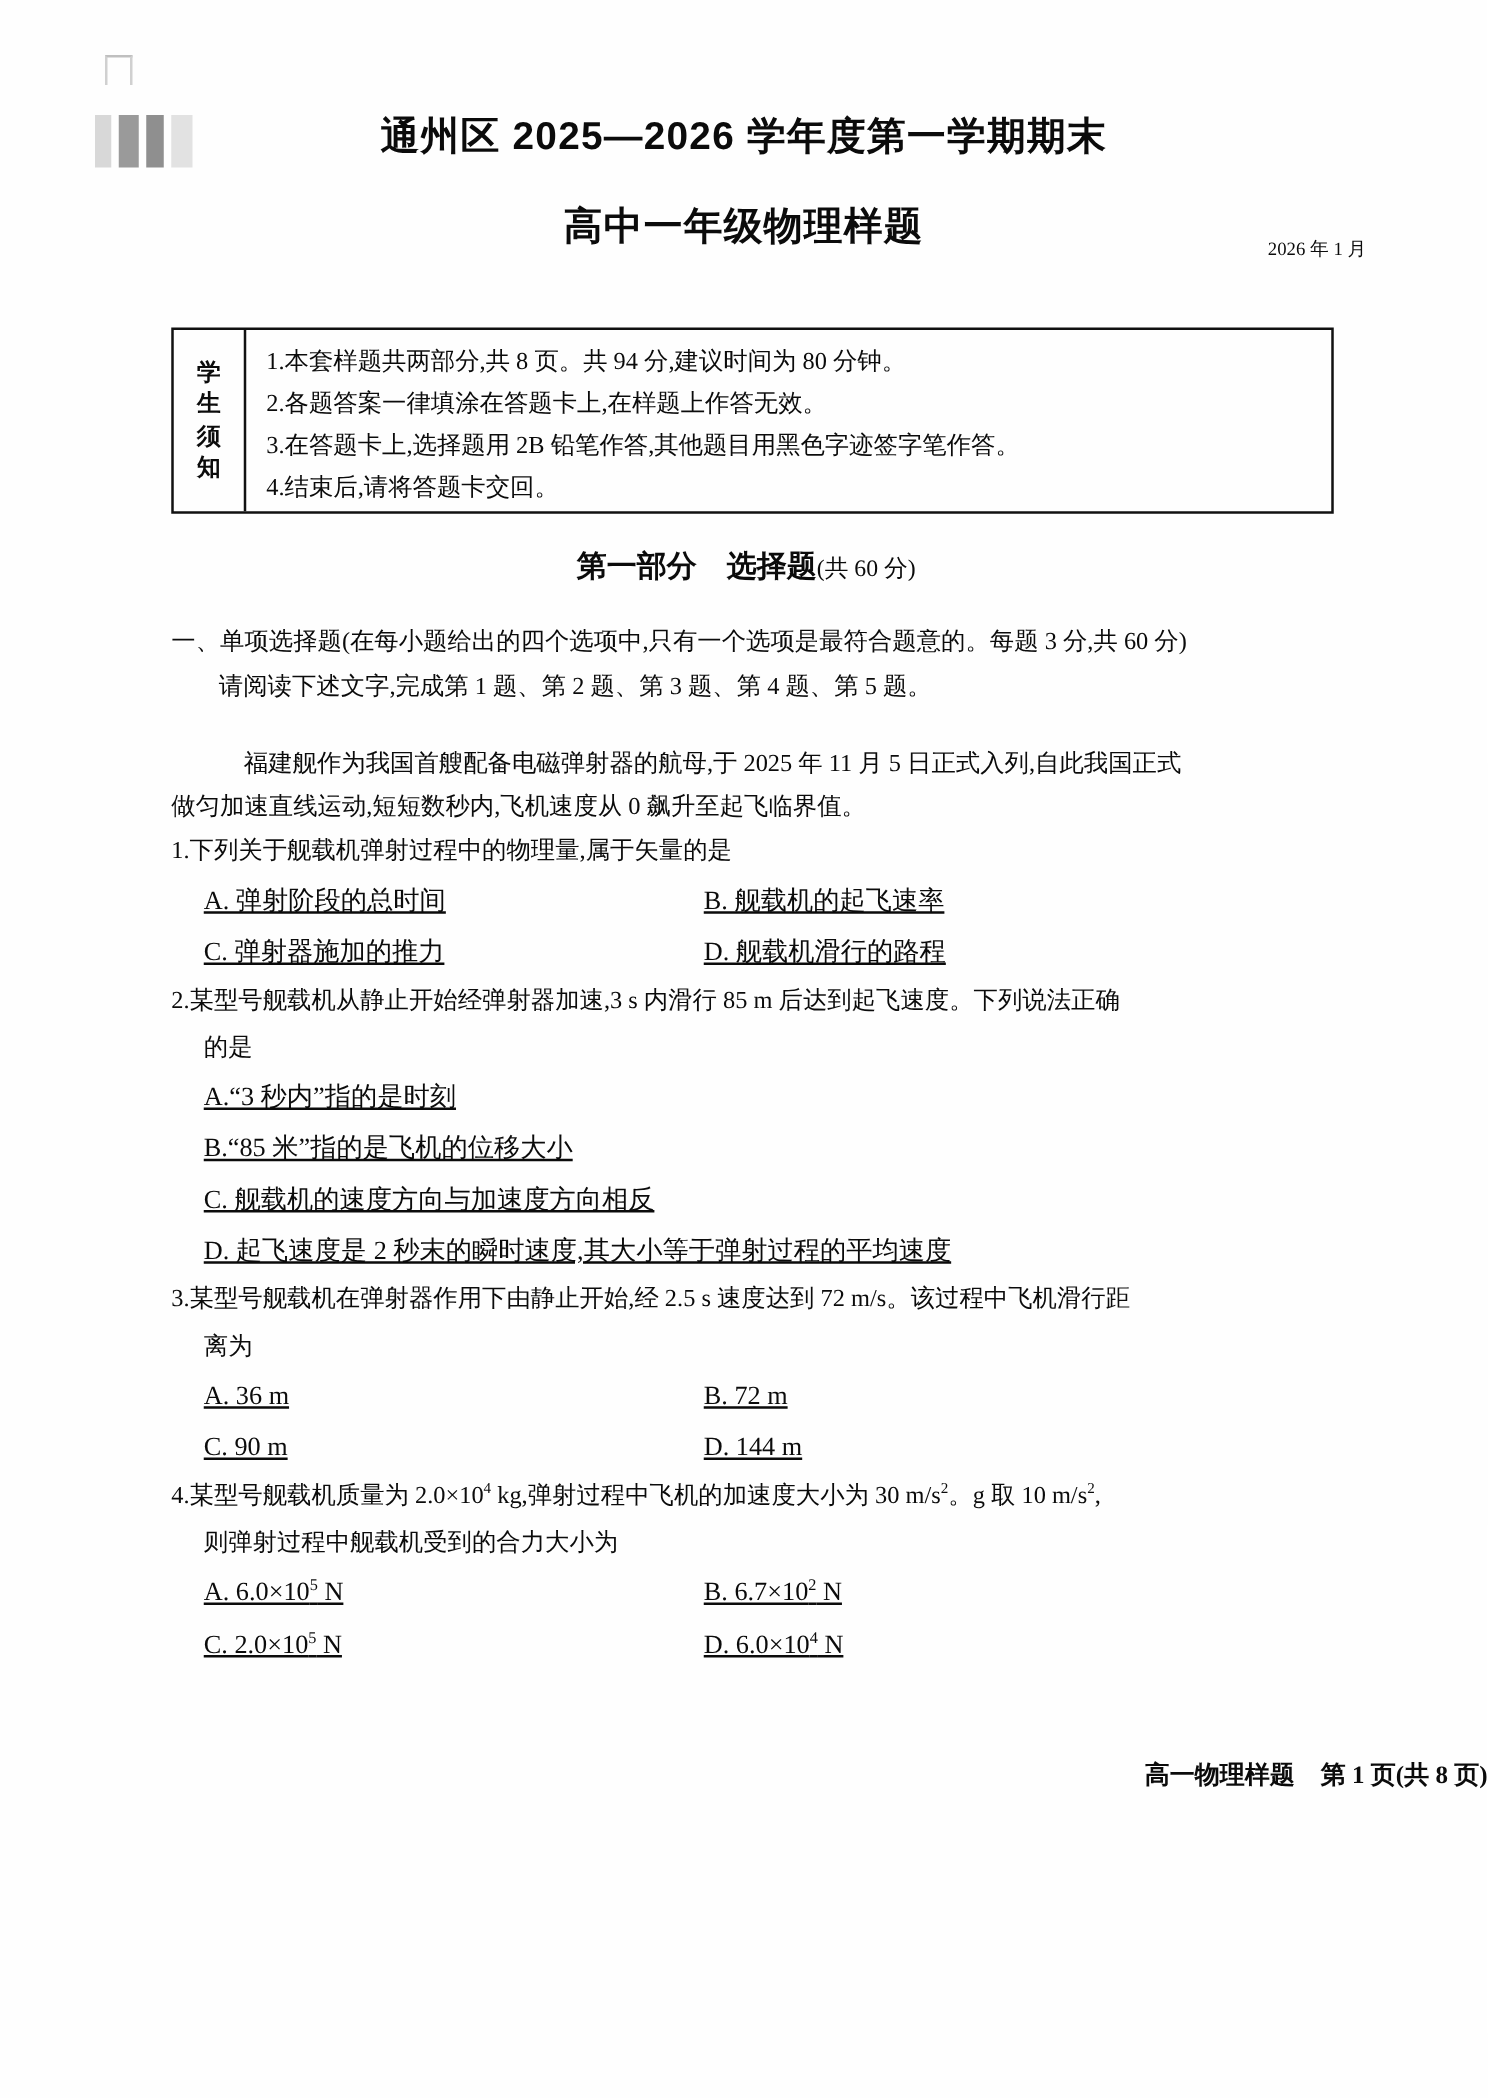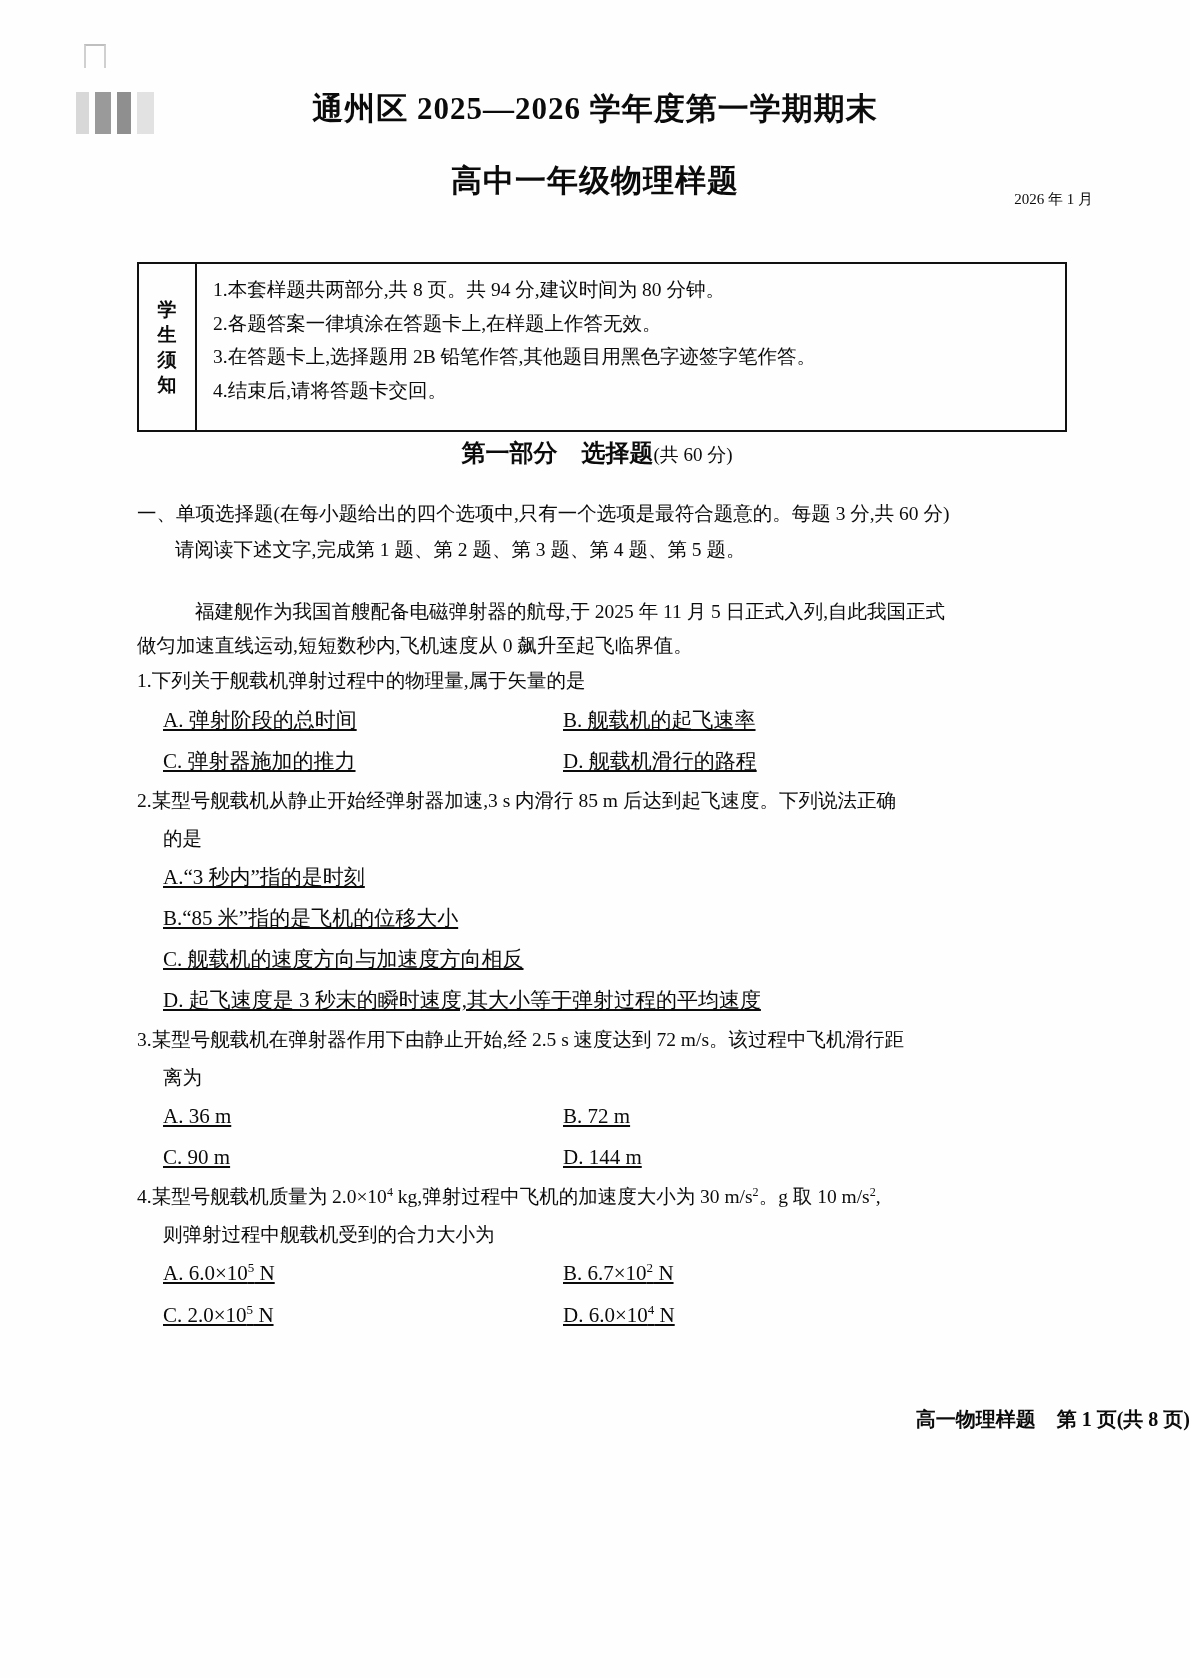--- a/index.html
+++ b/index.html
@@ -52,21 +52,21 @@
 
   
   .doc-title {
     position: absolute;
     left: 0; right: 0;
     top: 88px;
     text-align: center;
     font-weight: bold;
     font-size: 31px;
     letter-spacing: 1px;
-    font-family: Liberation Serif, serif;
+    font-family: Liberation Sans, sans-serif;
   }
   .doc-subtitle {
     position: absolute;
     left: 0; right: 0;
     top: 160px;
     text-align: center;
     font-weight: bold;
     font-size: 31px;
     letter-spacing: 1px;
     font-family: "DejaVu Serif", "Liberation Serif", serif;
@@ -98,21 +98,21 @@
     align-items: center;
     justify-content: center;
     font-weight: bold;
     font-size: 19px;
     line-height: 1.32;
     padding: 6px 0;
     font-family: "DejaVu Serif", "Liberation Serif", serif;
   }
   .notice-list {
     flex: 1;
-    padding: 9px 12px 23px 16px;
+    padding: 9px 12px 2px 16px;
   }
   .notice-list .nline {
     font-size: 19.5px;
     line-height: 1.72;
     white-space: nowrap;
   }
 
   
   .part-heading {
     position: absolute;
@@ -234,21 +234,21 @@
     <div class="opt-row">
       <div class="opt left">C. 弹射器施加的推力</div>
       <div class="opt right">D. 舰载机滑行的路程</div>
     </div>
 
     <div class="line qstem">2.某型号舰载机从静止开始经弹射器加速,3 s 内滑行 85 m 后达到起飞速度。下列说法正确</div>
     <div class="line qcont">的是</div>
     <div class="opt-row single">A.“3 秒内”指的是时刻</div>
     <div class="opt-row single">B.“85 米”指的是飞机的位移大小</div>
     <div class="opt-row single">C. 舰载机的速度方向与加速度方向相反</div>
-    <div class="opt-row single">D. 起飞速度是 3 秒末的瞬时速度,其大小等于弹射过程的平均速度</div>
+    <div class="opt-row single">D. 起飞速度是 2 秒末的瞬时速度,其大小等于弹射过程的平均速度</div>
 
     <div class="line qstem">3.某型号舰载机在弹射器作用下由静止开始,经 2.5 s 速度达到 72 m/s。该过程中飞机滑行距</div>
     <div class="line qcont">离为</div>
     <div class="opt-row">
       <div class="opt left">A. 36 m</div>
       <div class="opt right">B. 72 m</div>
     </div>
     <div class="opt-row">
       <div class="opt left">C. 90 m</div>
       <div class="opt right">D. 144 m</div>

